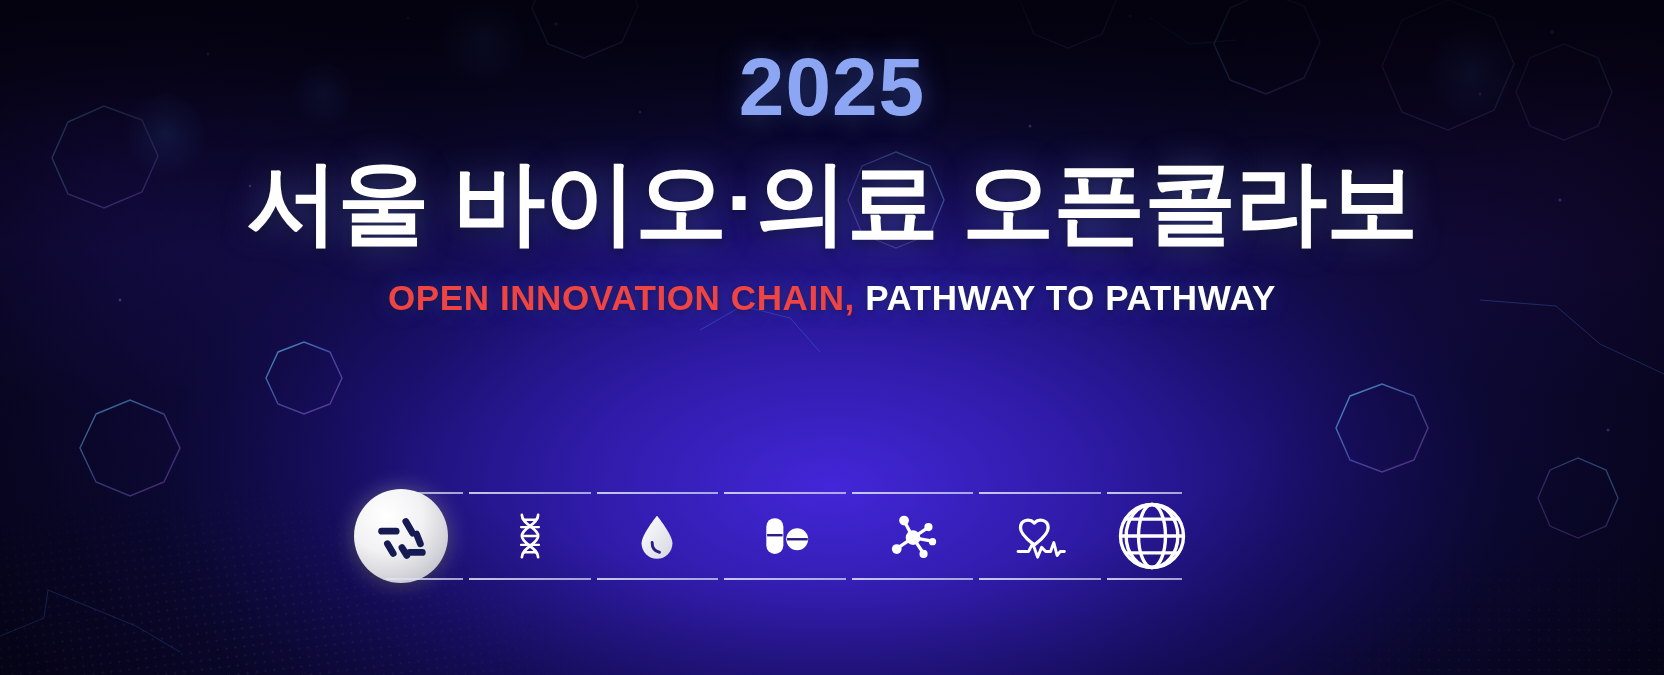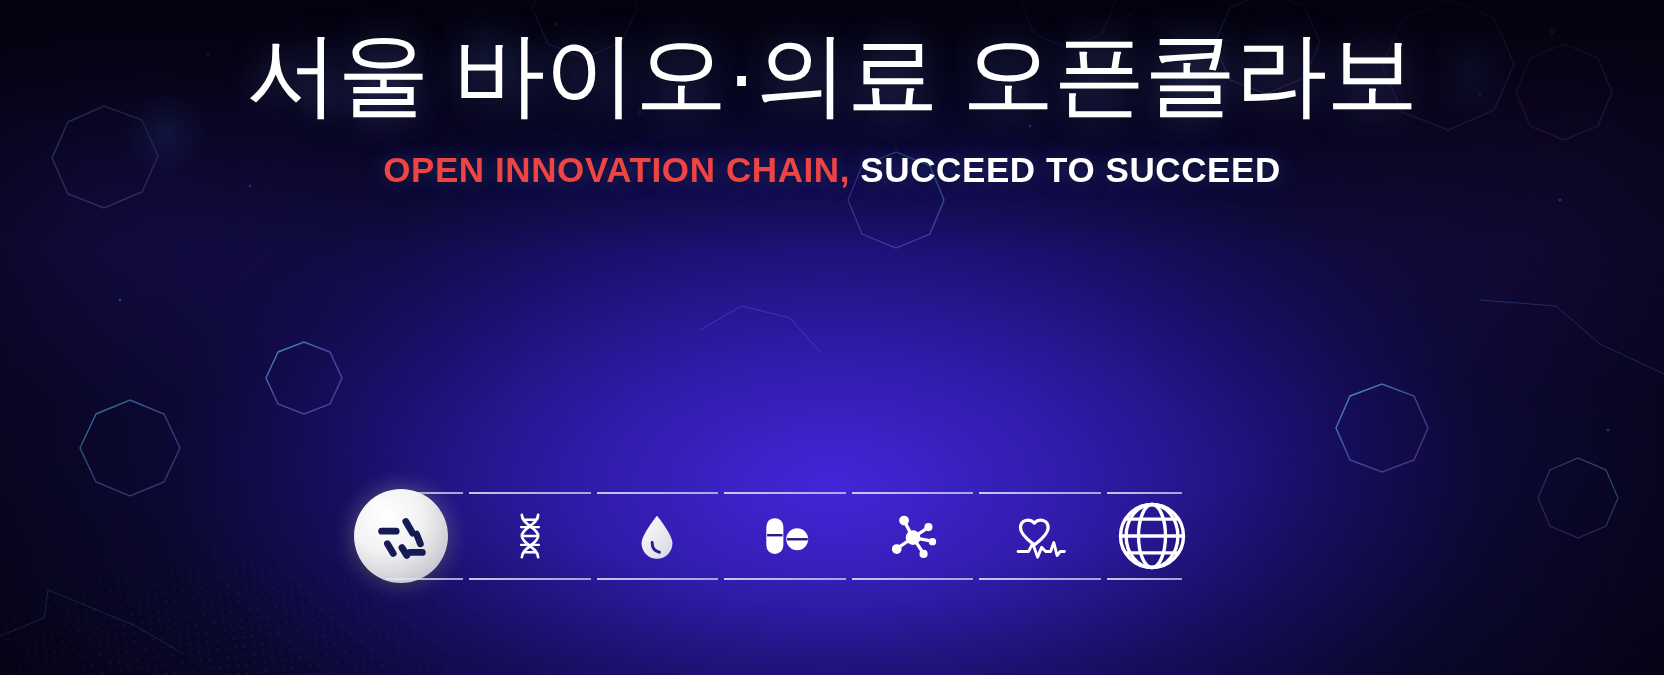--- a/index.html
+++ b/index.html
@@ -73,21 +73,21 @@
     font-size:82px; line-height:1;
     font-weight:bold;
     letter-spacing:1px;
     color:#8da6f4;
     text-shadow:0 0 26px rgba(80,110,235,.55), 0 4px 16px rgba(0,0,0,.6);
   }
 
   .title{
     margin-top:28px;
     font-size:92px; line-height:1.02;
-    font-weight:normal;
+    font-weight:bold;
     color:#ffffff;
     letter-spacing:-1px;
     white-space:nowrap;
     text-shadow:0 0 34px rgba(120,145,255,.40), 0 3px 14px rgba(0,0,0,.55);
   }
 
   .subtitle{
     margin-top:30px;
     font-size:35px; line-height:1;
     font-weight:bold;
@@ -207,25 +207,26 @@
     </g>
   </svg>
 
   <div class="wave-mesh"></div>
   <div class="wave-mesh2"></div>
   <div class="bg-topdark"></div>
   <div class="bg-vignette"></div>
 
   <div class="content">
 
+    <div class="year">2025</div>
 
     <h1 class="title">서울 바이오·의료 오픈콜라보</h1>
 
     <div class="subtitle">
-      <span class="sub-a">OPEN INNOVATION CHAIN,</span><span class="sub-b"> SUCCEED TO SUCCEED</span>
+      <span class="sub-a">OPEN INNOVATION CHAIN,</span><span class="sub-b"> PATHWAY TO PATHWAY</span>
     </div>
   </div>
 
   <div class="icon-strip">
 
     <div class="cell logo-cell">
       <div class="logo-badge">
         <svg viewBox="0 0 64 64" xmlns="http://www.w3.org/2000/svg">
           <g stroke="#161a52" stroke-width="7" stroke-linecap="round">
             <line x1="12" y1="27" x2="27" y2="27"></line>

